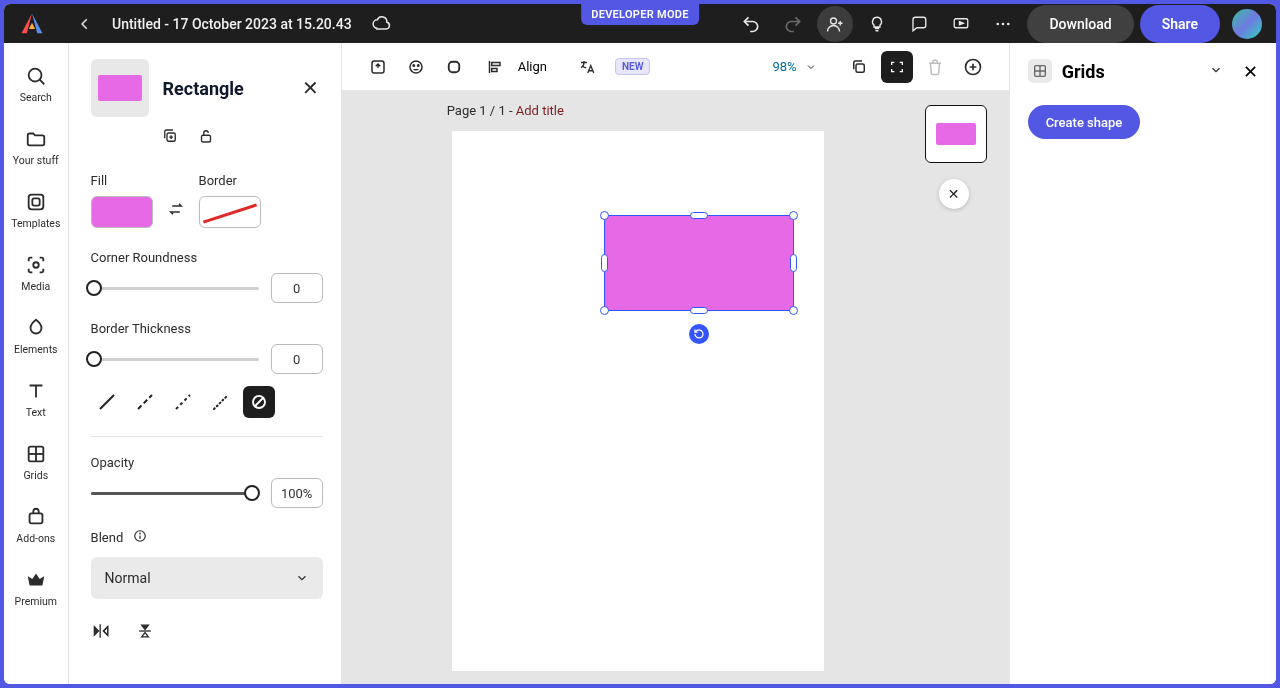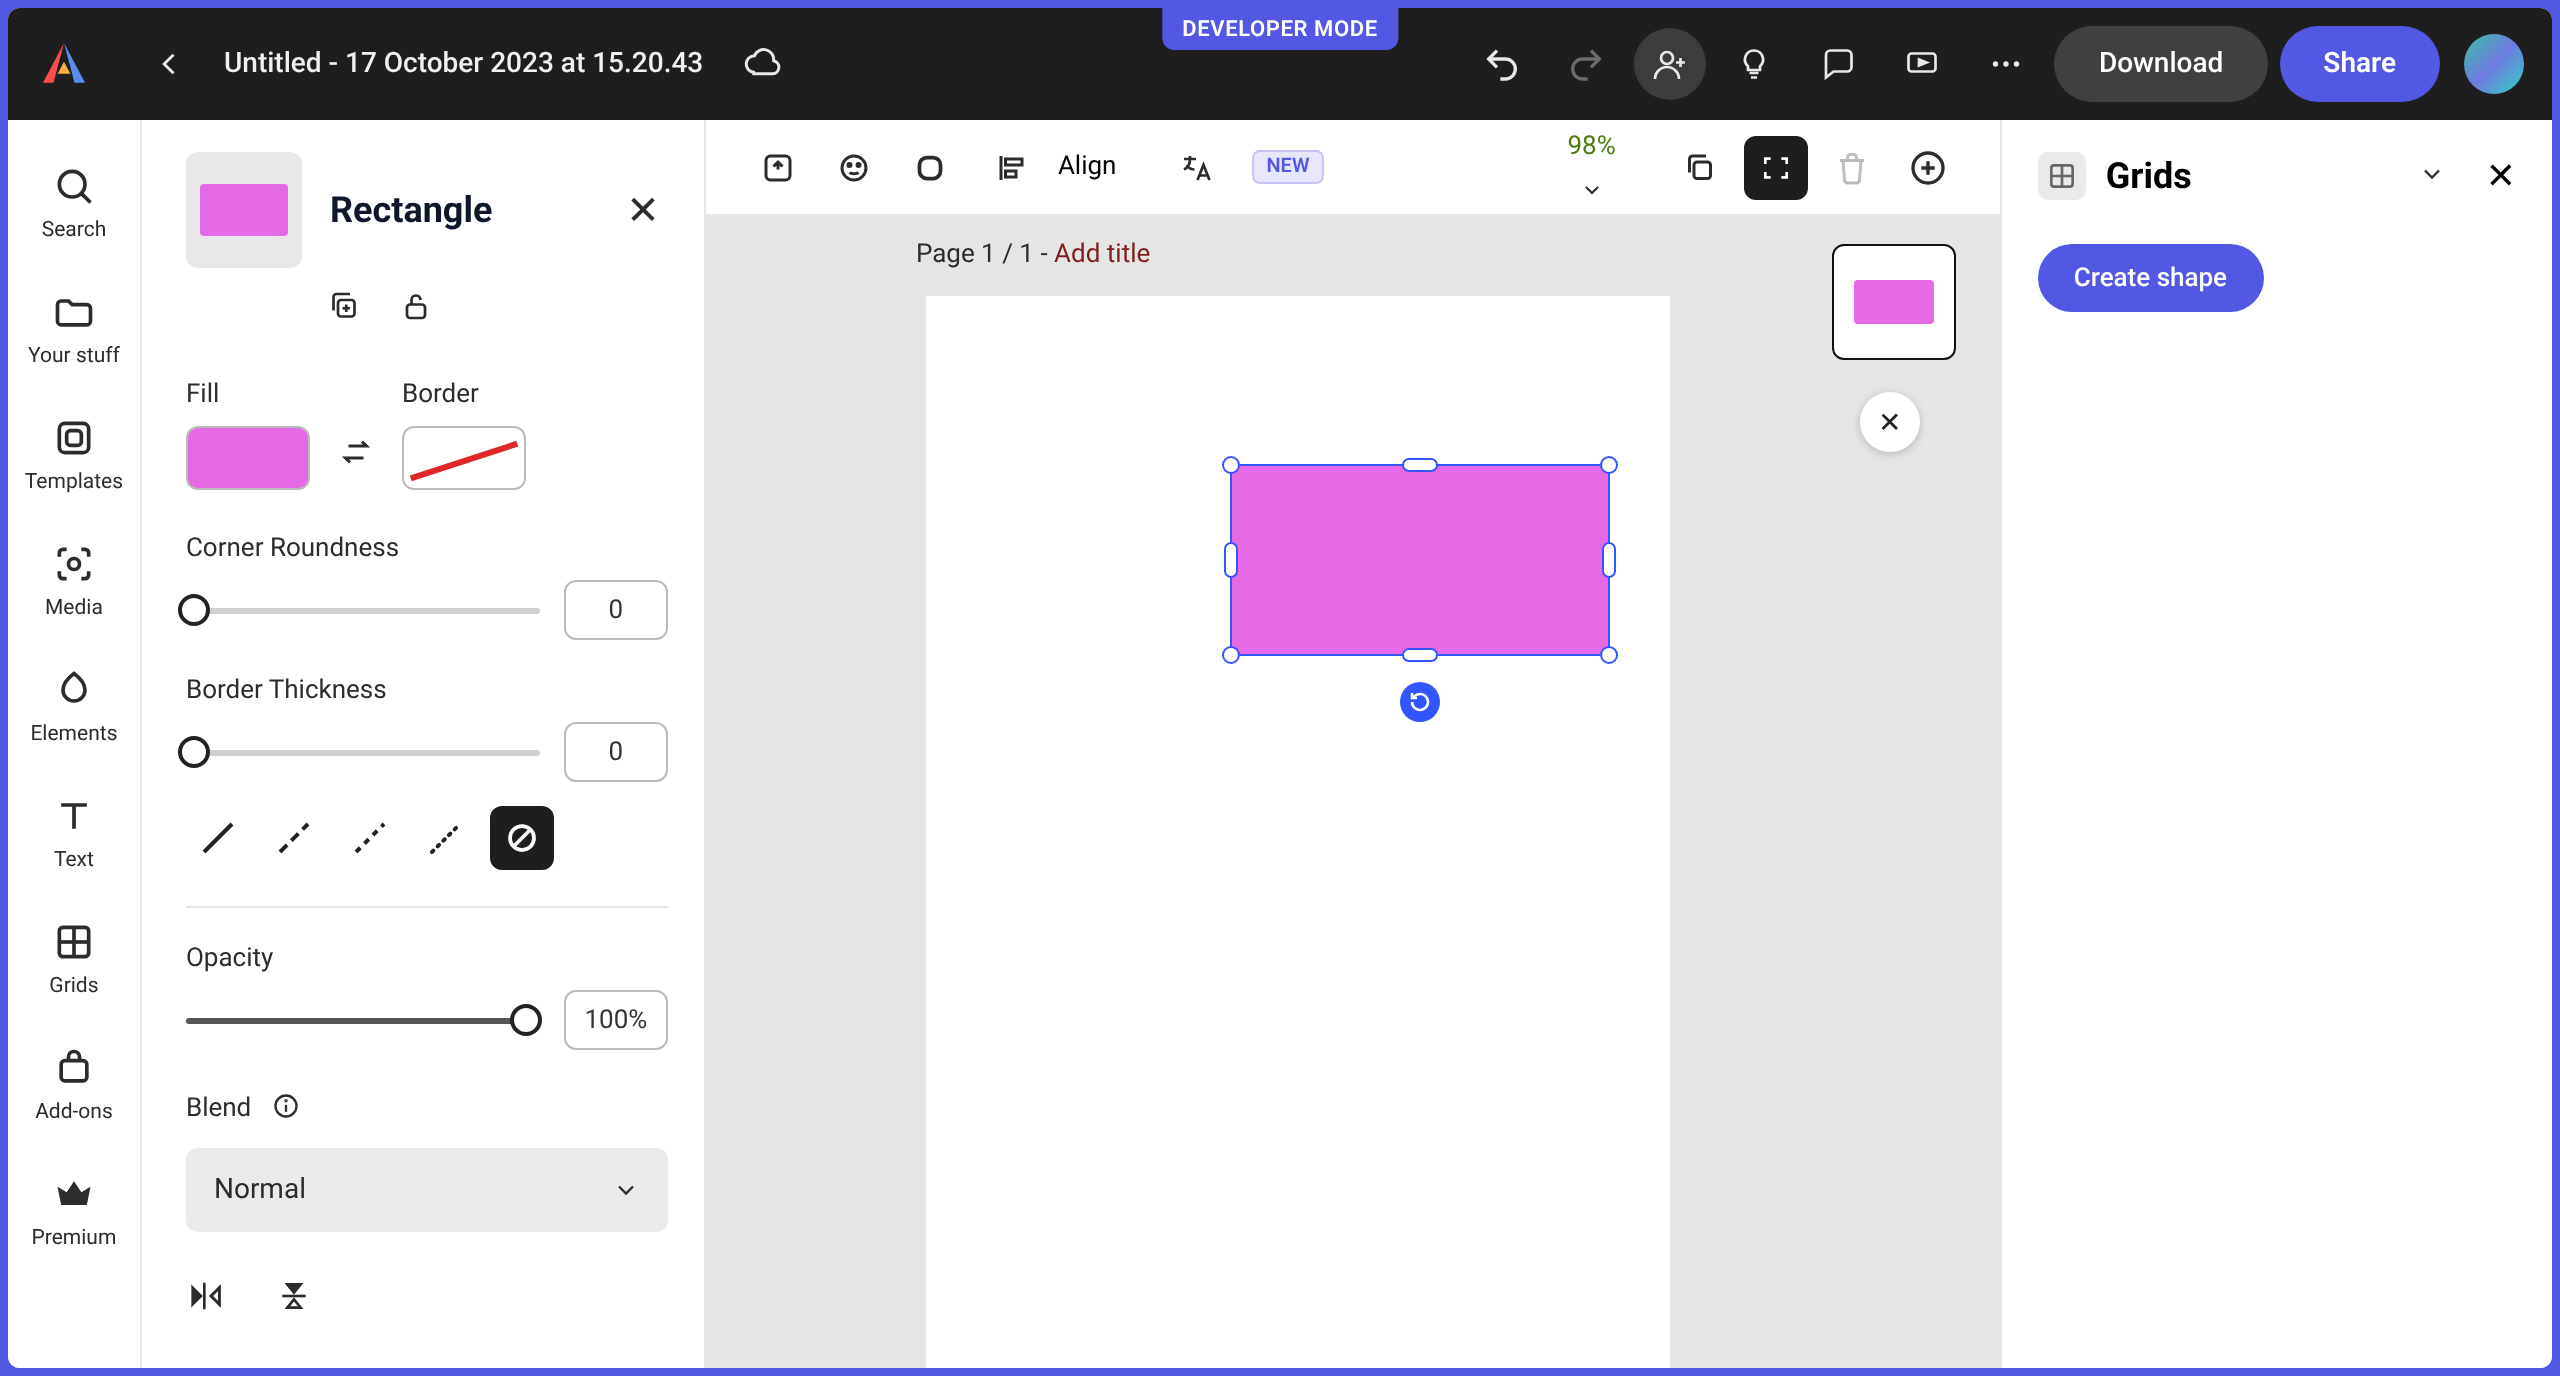--- a/index.html
+++ b/index.html
@@ -31,21 +31,21 @@
     color: #fff;
     font-size: 11px;
     font-weight: 600;
     padding: 4px 10px;
     border-radius: 0 0 6px 6px;
     letter-spacing: .3px;
     z-index: 10;
   }
   
   .topbar {
-    height: 56px;
+    height: 39px;
     background: #1e1e1e;
     display: flex;
     align-items: center;
     padding: 0 14px;
     color: #fff;
     gap: 6px;
   }
   .logo-a {
     width: 28px; height: 28px;
     display:flex; align-items:center; justify-content:center;
@@ -182,21 +182,21 @@
     border-radius:6px; color:#2c2c2c;
   }
   .tb-btn.dark { background:#1e1e1e; color:#fff; }
   .tb-btn.muted { color:#bdbdbd; }
   .align-group { display:flex; align-items:center; gap:8px; margin-left:2px; font-size:13px;justify-content:center; }
   .new-badge {
     font-size:10px; font-weight:600; color:#5258e4;
     background:#e7e6fb; border:1px solid #c5c4f3;
     padding:2px 6px; border-radius:4px; margin-left:6px;
   }
-  .zoom { display:flex; align-items:center; gap:8px; margin-left:116px; font-size:13px; color:#4d7c0f;flex-direction:column; }
+  .zoom { display:flex; align-items:center; gap:8px; margin-left:116px; font-size:13px; color:#0369a1; }
   .canvas-stage {
     flex:1; background:#e5e5e5; position:relative; overflow:hidden;
   }
   .page-label {
     position:absolute; left:105px; top:12px; font-size:13px; color:#2c2c2c;
   }
   .page-label .add { color:#7f1d1d; }
   .artboard {
     position:absolute; left:110px; top:40px; width:372px; height:540px;
     background:#fff;

